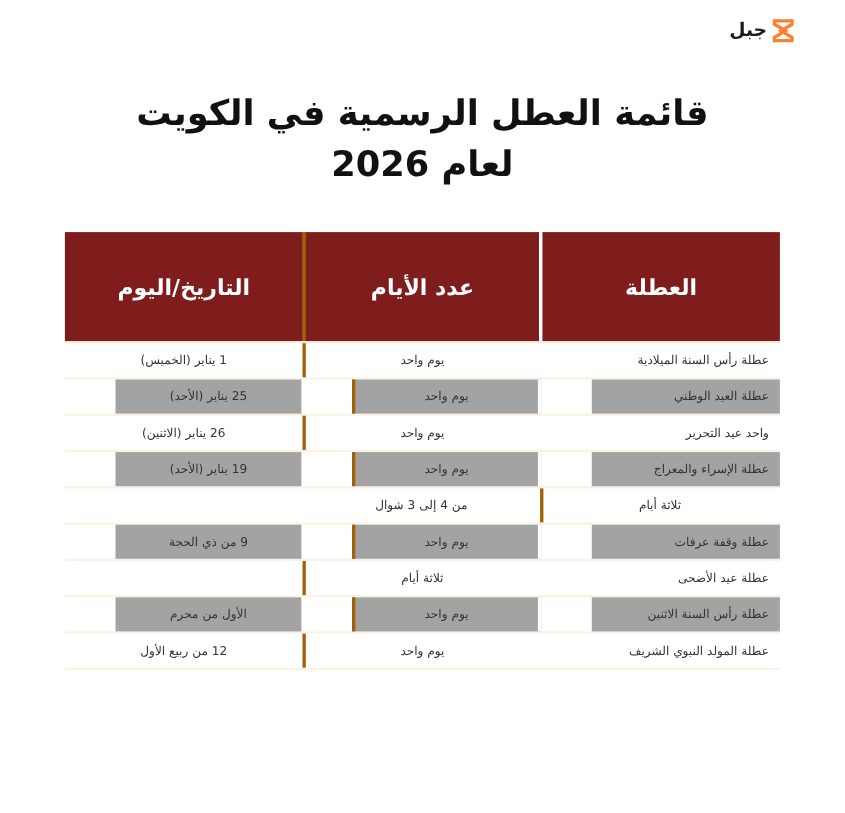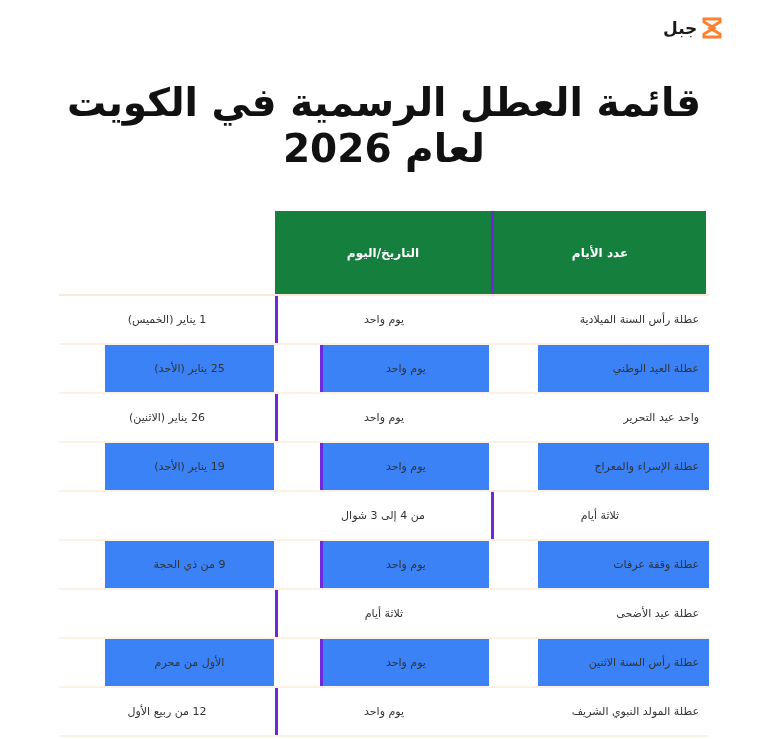--- a/index.html
+++ b/index.html
@@ -8,60 +8,61 @@
     font-family: "DejaVu Sans", sans-serif; position:relative;
   }
   .logo {
     position:absolute; top:17px; left:663px; display:flex; align-items:center; gap:4px;
     direction:rtl;
   }
   .logo-icon { width:22px; height:22px; }
   .logo-text { font-size:17px; font-weight:bold; color:#1a1a1a; }
   .title {
     position:absolute; top:80px; left:0; width:768px; text-align:center;
-    direction:rtl; font-weight:bold; color:#111; font-size:39px; line-height:46px;
+    direction:rtl; font-weight:bold; color:#111; font-size:32px; line-height:46px;
   }
   .table {
     position:absolute; top:211px; left:59px; width:650px; direction:rtl;
     border-collapse:separate;
   }
   .row { display:flex; flex-direction:row; }
   .cell {
     box-sizing:border-box; display:flex; align-items:center;
     font-size:11px; color:#333;
   }
   .c1 { width:216px; justify-content:flex-start; padding-right:10px; }
-  .c2 { width:218px; justify-content:center; border-left:3px solid #6d28d9; border-right:3px solid #fff; }
+  .c2 { width:218px; justify-content:center; border-left:3px solid #a16207; border-right:3px solid #fff; }
   .c3 { width:216px; justify-content:center; }
   .head .cell {
-    background:#15803d; color:#fff; height:83px; font-weight:bold; font-size:12px;
+    background:#7f1d1d; color:#fff; height:99px; font-weight:bold; font-size:20px;
     justify-content:center; padding:0;
   }
   .head { border-bottom:2px solid #fbe9d6; }
-  .body-row .cell { height:47px; }
-  .body-row.alt .cell { background:#3b82f6;margin-left:46px; }
+  .body-row .cell { height:31px; }
+  .body-row.alt .cell { background:#a3a3a3;margin-left:46px; }
   .body-row { border-bottom:2px solid #fdf1e4; }
 </style>
 </head>
 <body>
 
 <div class="logo">
   <svg class="logo-icon" viewBox="0 0 22 22">
     <path d="M3 2 H19 V5 L9 11 L19 17 V20 H3 V17 L13 11 L3 5 Z" fill="none" stroke="#fe7f2d" stroke-width="3" stroke-linejoin="miter"></path>
   </svg>
   <span class="logo-text">جبل</span>
 </div>
 
 <div class="title">
   <div>قائمة العطل الرسمية في الكويت</div>
   <div>لعام 2026</div>
 </div>
 
 <div class="table">
   <div class="row head">
+    <div class="cell c1">العطلة</div>
     <div class="cell c2">عدد الأيام</div>
     <div class="cell c3">التاريخ/اليوم</div>
   </div>
 
   <div class="row body-row">
     <div class="cell c1">عطلة رأس السنة الميلادية</div>
     <div class="cell c2">يوم واحد</div>
     <div class="cell c3">1 يناير (الخميس)</div>
   </div>
   <div class="row body-row alt">

